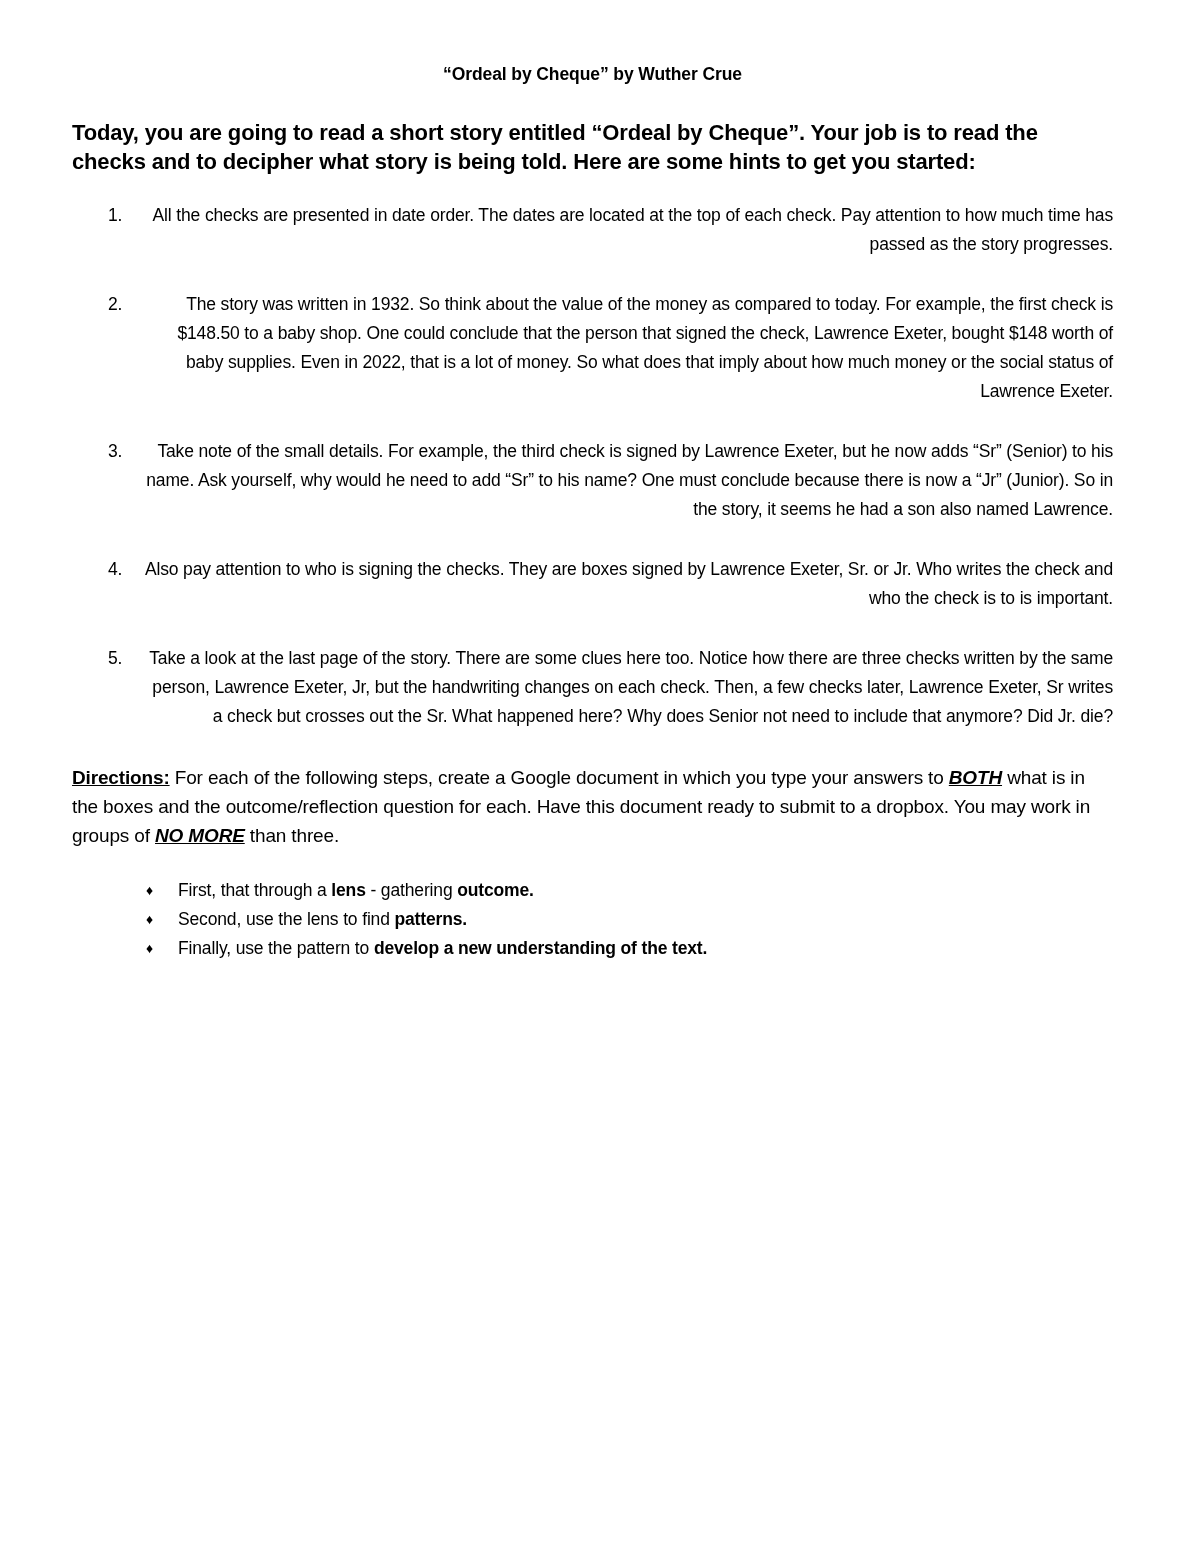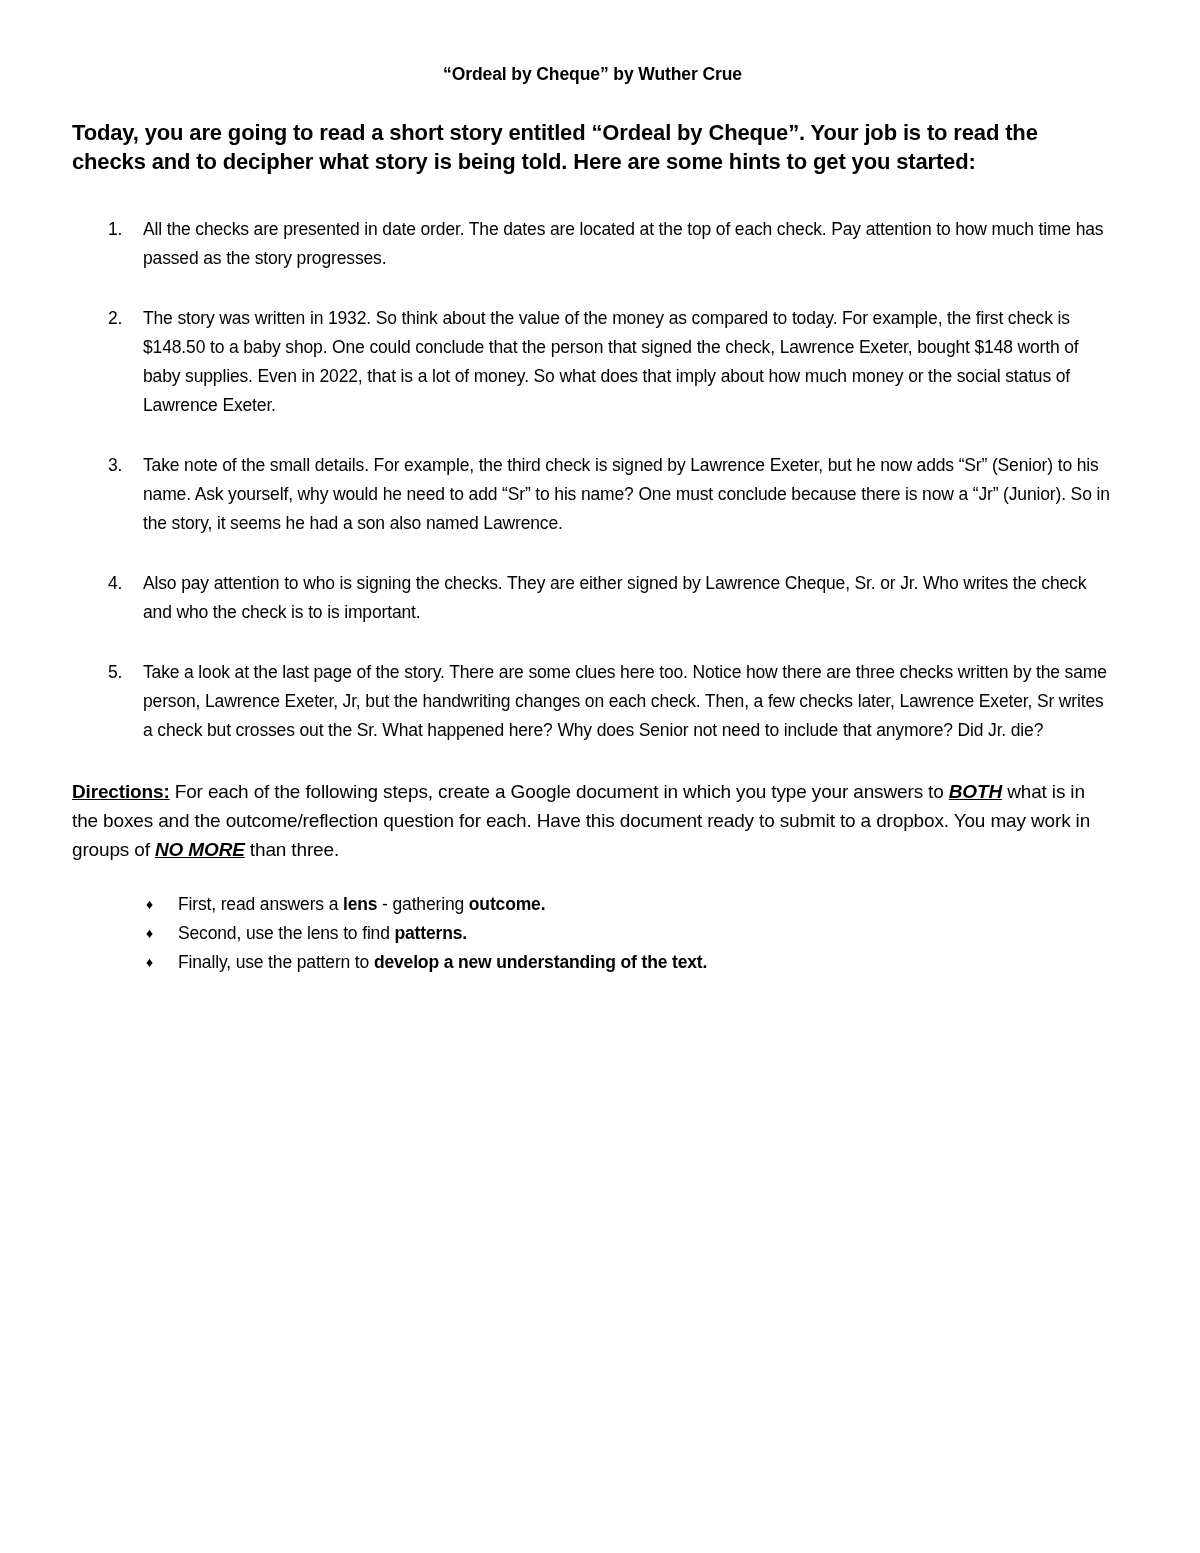--- a/index.html
+++ b/index.html
@@ -35,24 +35,25 @@
   }
   .intro {
     margin-top: 31px;
     font-weight: bold;
     font-size: 22px;
     line-height: 29px;
     letter-spacing: -0.15px;
     text-align: left;
   }
   ol.hints {
-    margin: 39px 0 0 0;
+    margin: 25px 0 0 0;
     padding: 0 0 0 0;
     list-style: none;
     counter-reset: hint;
+    text-align: right;
   }
   ol.hints > li {
     position: relative;
     counter-increment: hint;
     padding-left: 71px;
     margin-bottom: 31px;
     font-size: 17.5px;
     line-height: 29px;
     letter-spacing: -0.15px;
   }
@@ -106,25 +107,25 @@
   <div class="doc-title">
     <span class="line">“Ordeal by Cheque” by Wuther Crue</span>
   </div>
 
   <p class="intro">Today, you are going to read a short story entitled “Ordeal by Cheque”. Your job is to read the checks and to decipher what story is being told. Here are some hints to get you started:</p>
 
   <ol class="hints">
     <li>All the checks are presented in date order. The dates are located at the top of each check. Pay attention to how much time has passed as the story progresses.</li>
     <li>The story was written in 1932. So think about the value of the money as compared to today. For example, the first check is $148.50 to a baby shop. One could conclude that the person that signed the check, Lawrence Exeter, bought $148 worth of baby supplies. Even in 2022, that is a lot of money. So what does that imply about how much money or the social status of Lawrence Exeter.</li>
     <li>Take note of the small details. For example, the third check is signed by Lawrence Exeter, but he now adds “Sr” (Senior) to his name. Ask yourself, why would he need to add “Sr” to his name? One must conclude because there is now a “Jr” (Junior). So in the story, it seems he had a son also named Lawrence.</li>
-    <li>Also pay attention to who is signing the checks. They are either signed by Lawrence Cheque, Sr. or Jr. Who writes the check and who the check is to is important.</li>
+    <li>Also pay attention to who is signing the checks. They are boxes signed by Lawrence Exeter, Sr. or Jr. Who writes the check and who the check is to is important.</li>
     <li>Take a look at the last page of the story. There are some clues here too. Notice how there are three checks written by the same person, Lawrence Exeter, Jr, but the handwriting changes on each check. Then, a few checks later, Lawrence Exeter, Sr writes a check but crosses out the Sr. What happened here? Why does Senior not need to include that anymore? Did Jr. die?</li>
   </ol>
 
   <p class="directions"><span class="bu">Directions:</span><span> For each of the following steps, create a Google document in which you type your answers to </span><span class="biu">BOTH</span><span> what is in the boxes and the outcome/reflection question for each. Have this document ready to submit to a dropbox. You may work in groups of </span><span class="biu">NO MORE</span><span> than three.</span></p>
 
   <ul class="steps">
-    <li><span class="bullet-glyph">♦</span><span>First, read answers a </span><span class="b">lens</span><span> - gathering </span><span class="b">outcome.</span></li>
+    <li><span class="bullet-glyph">♦</span><span>First, that through a </span><span class="b">lens</span><span> - gathering </span><span class="b">outcome.</span></li>
     <li><span class="bullet-glyph">♦</span><span>Second, use the lens to find </span><span class="b">patterns.</span><span></span><span class="b"></span></li>
     <li><span class="bullet-glyph">♦</span><span>Finally, use the pattern to </span><span class="b">develop a new understanding of the text.</span><span></span><span class="b"></span></li>
   </ul>
 
 </div>
 
 </body></html>

